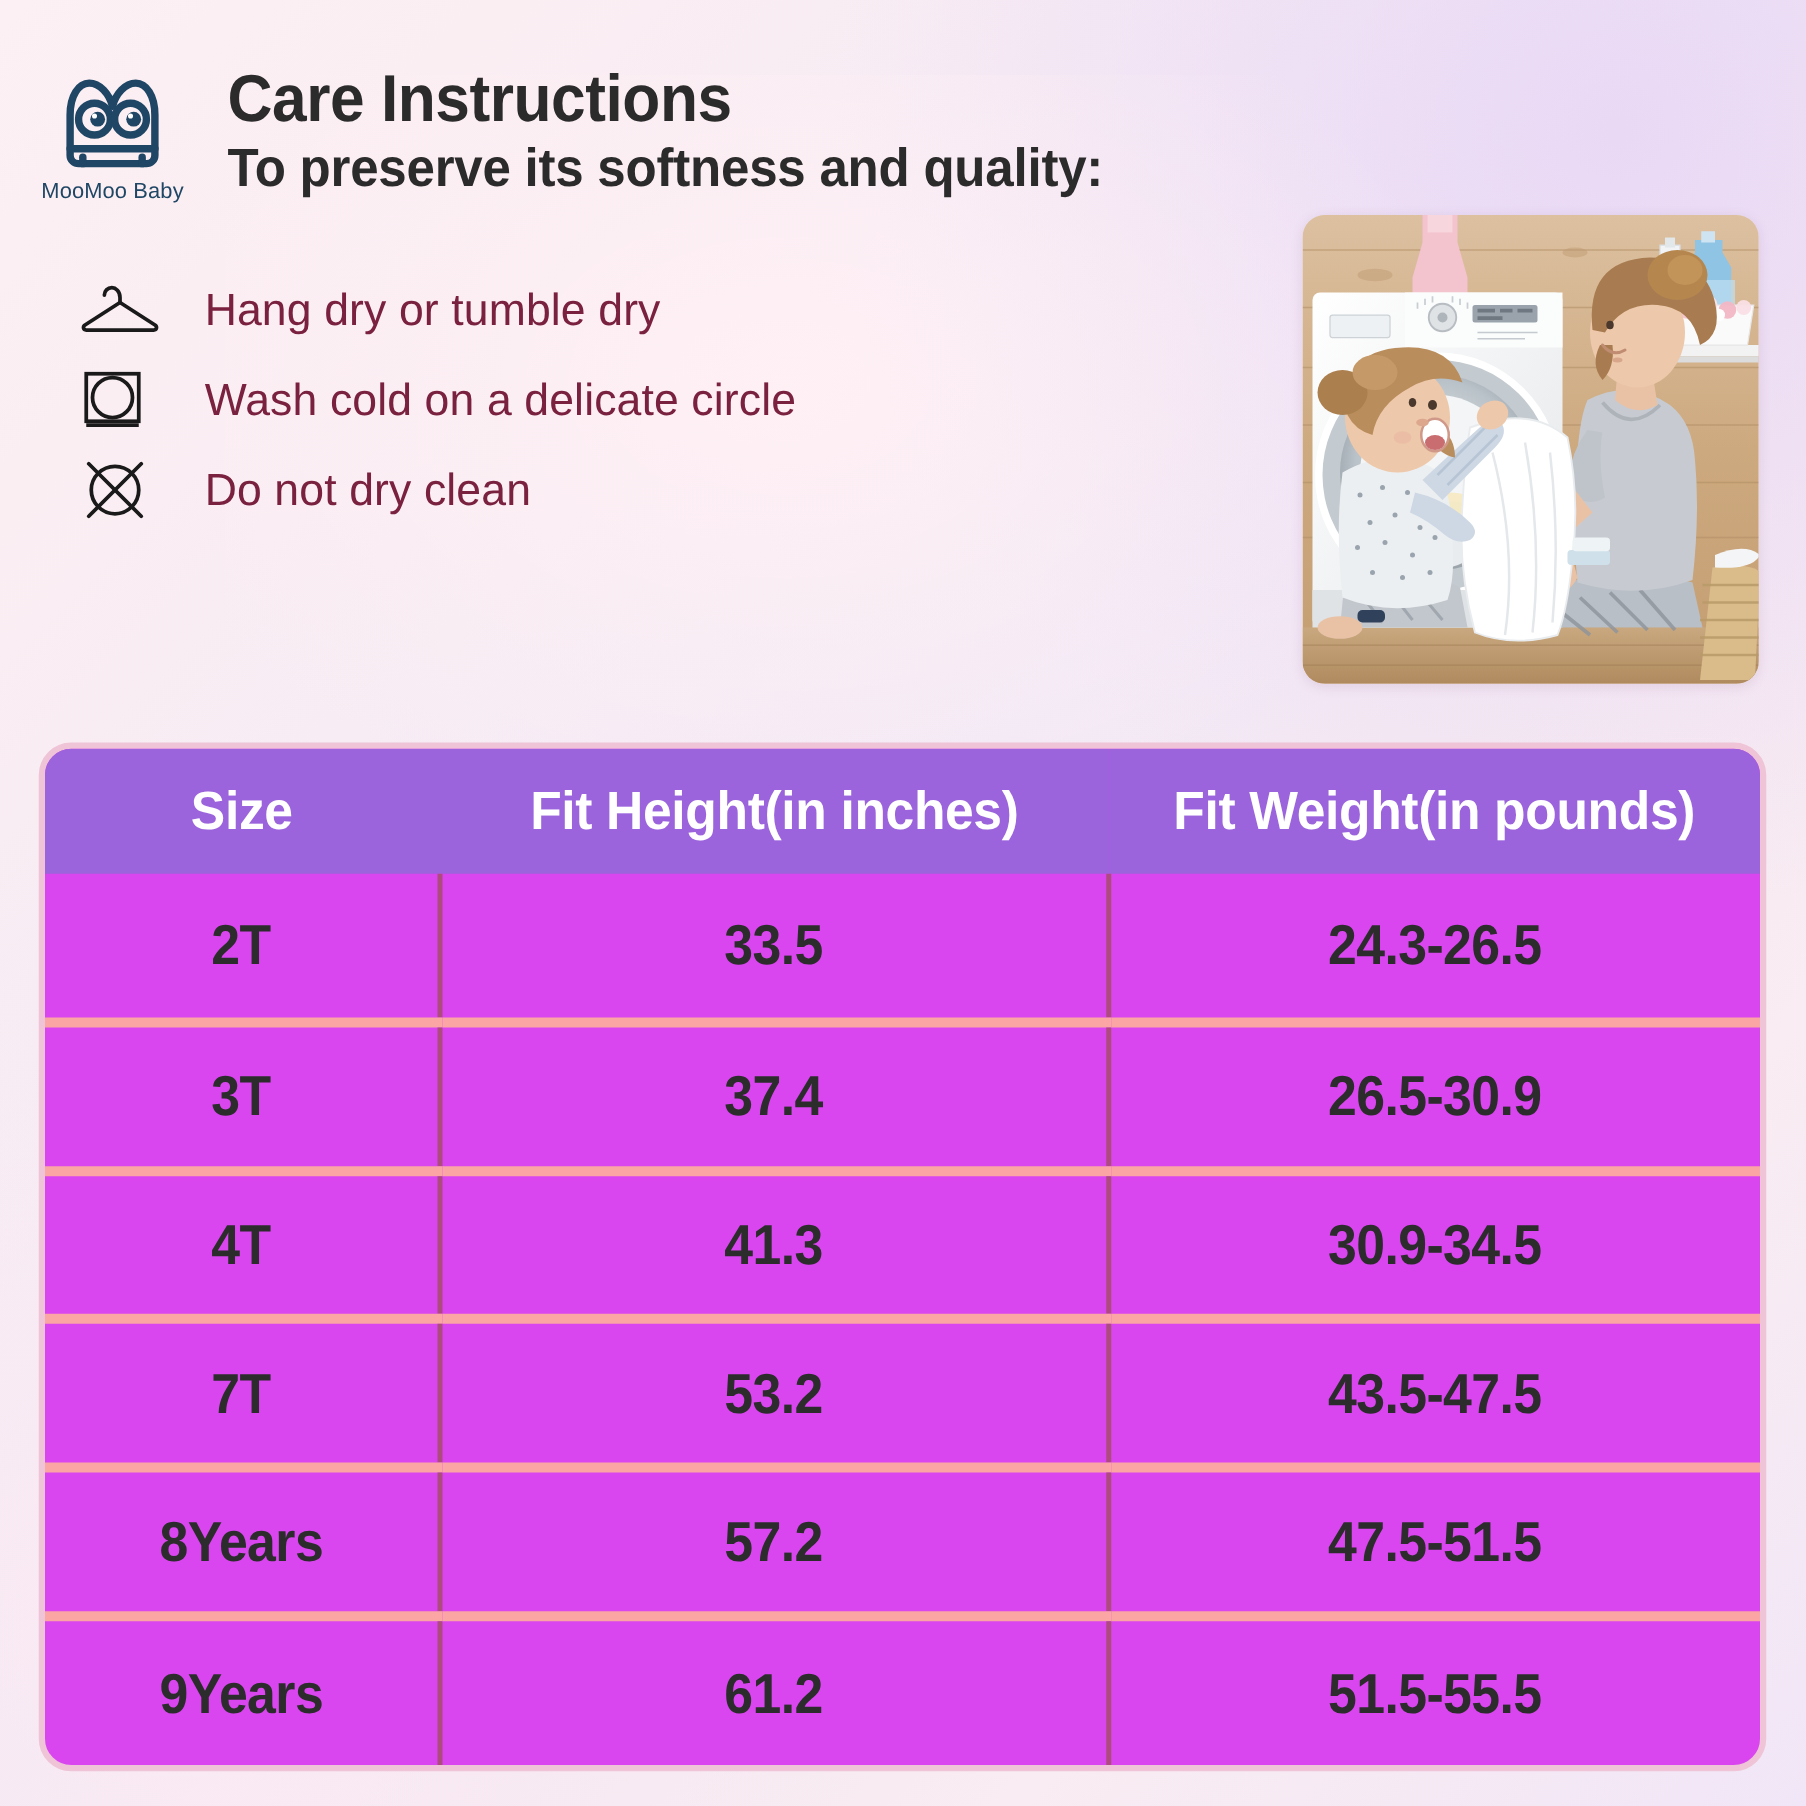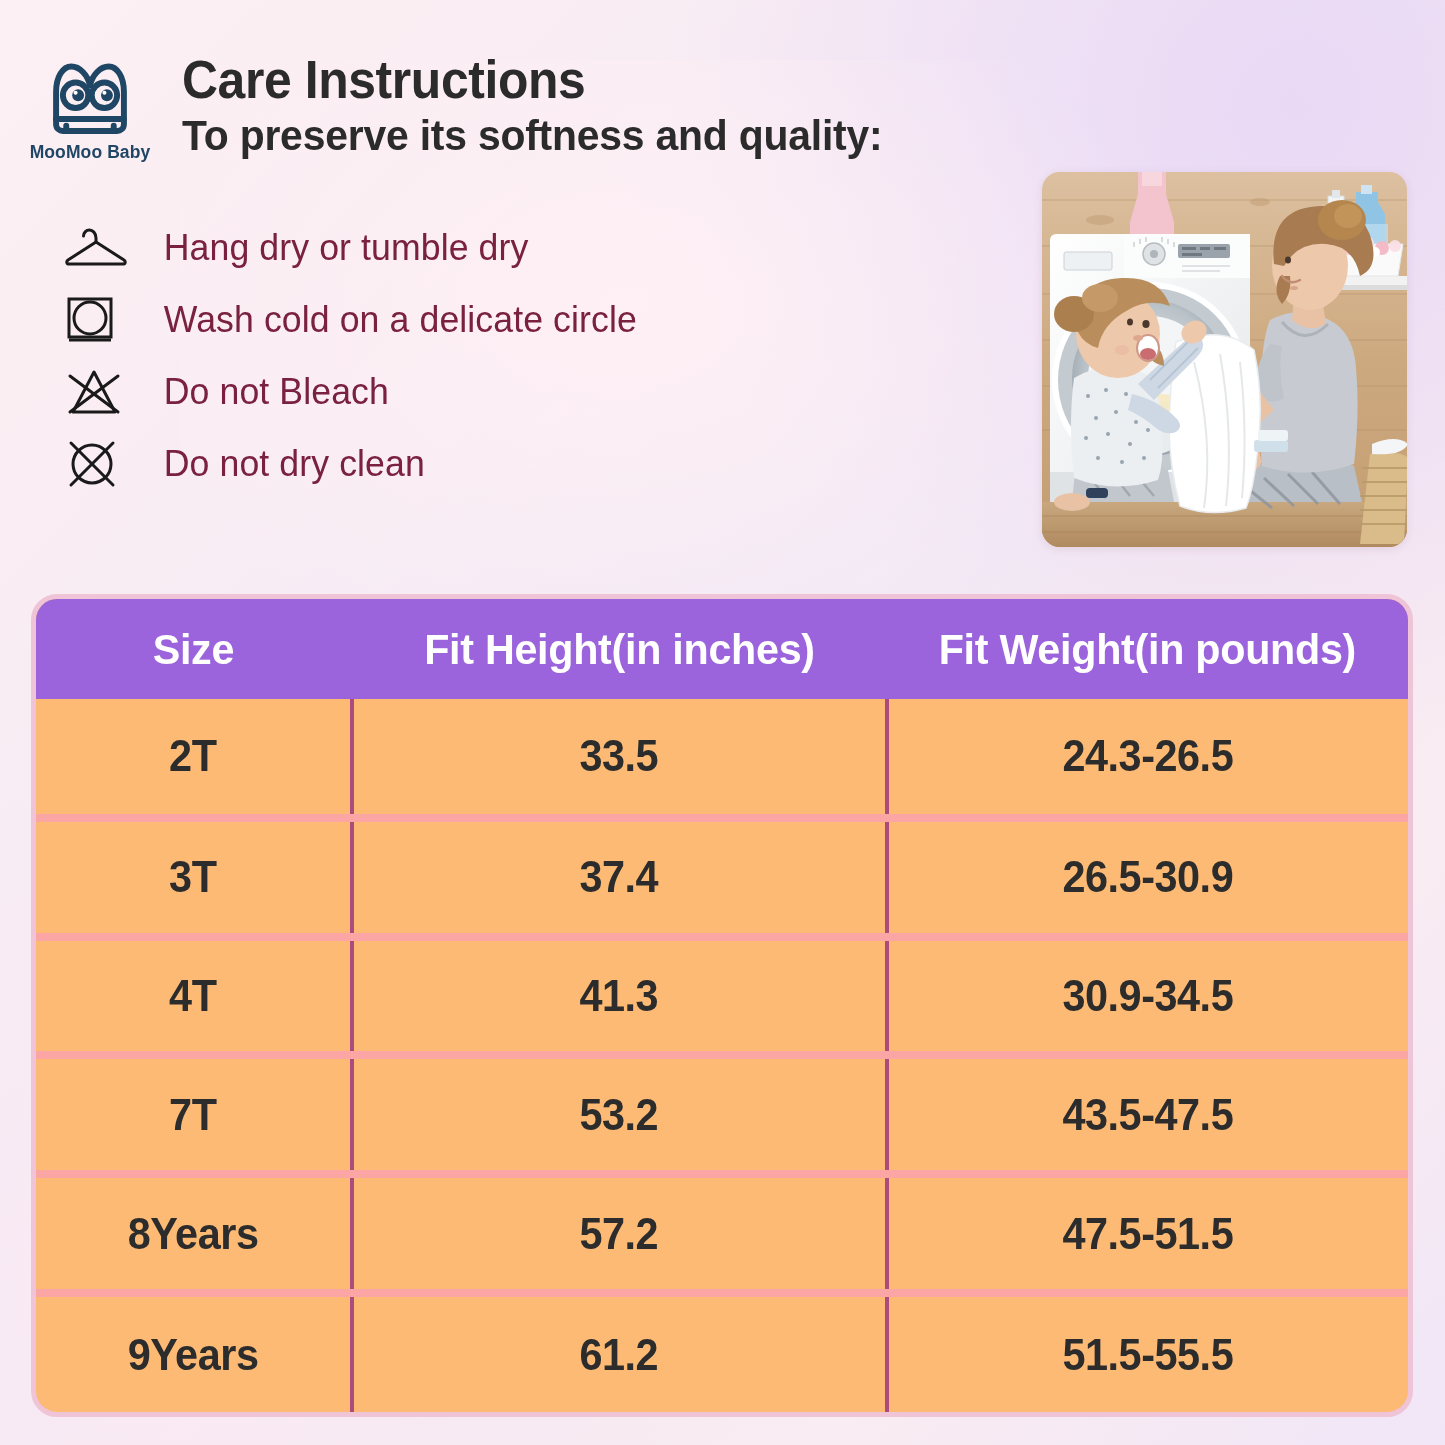--- a/index.html
+++ b/index.html
@@ -55,21 +55,21 @@
     flex: 0 0 128px;
     display: flex;
     flex-direction: column;
     align-items: center;
     padding-top: 6px;
   }
   .logo-mark { width: 86px; height: 78px; display: block; }
   .logo-word {
     margin-top: 6px;
     font-size: 17.5px;
-    font-weight: bold;
+    font-weight: normal;
     color: #1f4664;
     letter-spacing: 0.1px;
     white-space: nowrap;
   }
 
   .title-block {
     padding-left: 28px;
     padding-top: 0px;
   }
   .title-main {
@@ -146,21 +146,21 @@
 
   
   .size-table-wrap {
     position: absolute;
     left: 31px;
     top: 594px;
     width: 1382px;
     height: 823px;
     border: 5px solid #eec4d6;
     border-radius: 26px;
-    background: #fdba74;
+    background: #d946ef;
     overflow: hidden;
   }
   table.size-table {
     width: 100%;
     height: 100%;
     border-collapse: collapse;
     table-layout: fixed;
   }
   table.size-table th,
   table.size-table td {
@@ -261,30 +261,20 @@
     <span class="care-icon">
       <svg width="52" height="52" viewBox="0 0 52 52" aria-hidden="true">
         <rect x="5" y="5" width="42" height="38" fill="none" stroke="#1a1a1a" stroke-width="3"></rect>
         <circle cx="26" cy="24" r="16" fill="none" stroke="#1a1a1a" stroke-width="3"></circle>
         <path d="M5 46 H47" stroke="#1a1a1a" stroke-width="3"></path>
       </svg>
     </span>
     <span class="care-text">Wash cold on a delicate circle</span>
   </div>
 
-  <div class="care-row">
-    <span class="care-icon">
-      <svg width="60" height="52" viewBox="0 0 60 52" aria-hidden="true">
-        <path d="M30 6 L51 46 H9 Z" fill="none" stroke="#1a1a1a" stroke-width="3" stroke-linejoin="round"></path>
-        <path d="M6 10 L54 46" stroke="#1a1a1a" stroke-width="3" stroke-linecap="round"></path>
-        <path d="M54 10 L6 46" stroke="#1a1a1a" stroke-width="3" stroke-linecap="round"></path>
-      </svg>
-    </span>
-    <span class="care-text">Do not Bleach</span>
-  </div>
 
   <div class="care-row">
     <span class="care-icon">
       <svg width="56" height="56" viewBox="0 0 56 56" aria-hidden="true">
         <circle cx="28" cy="28" r="19" fill="none" stroke="#1a1a1a" stroke-width="3"></circle>
         <path d="M7 7 L49 49" stroke="#1a1a1a" stroke-width="3" stroke-linecap="round"></path>
         <path d="M49 7 L7 49" stroke="#1a1a1a" stroke-width="3" stroke-linecap="round"></path>
       </svg>
     </span>
     <span class="care-text">Do not dry clean</span>

